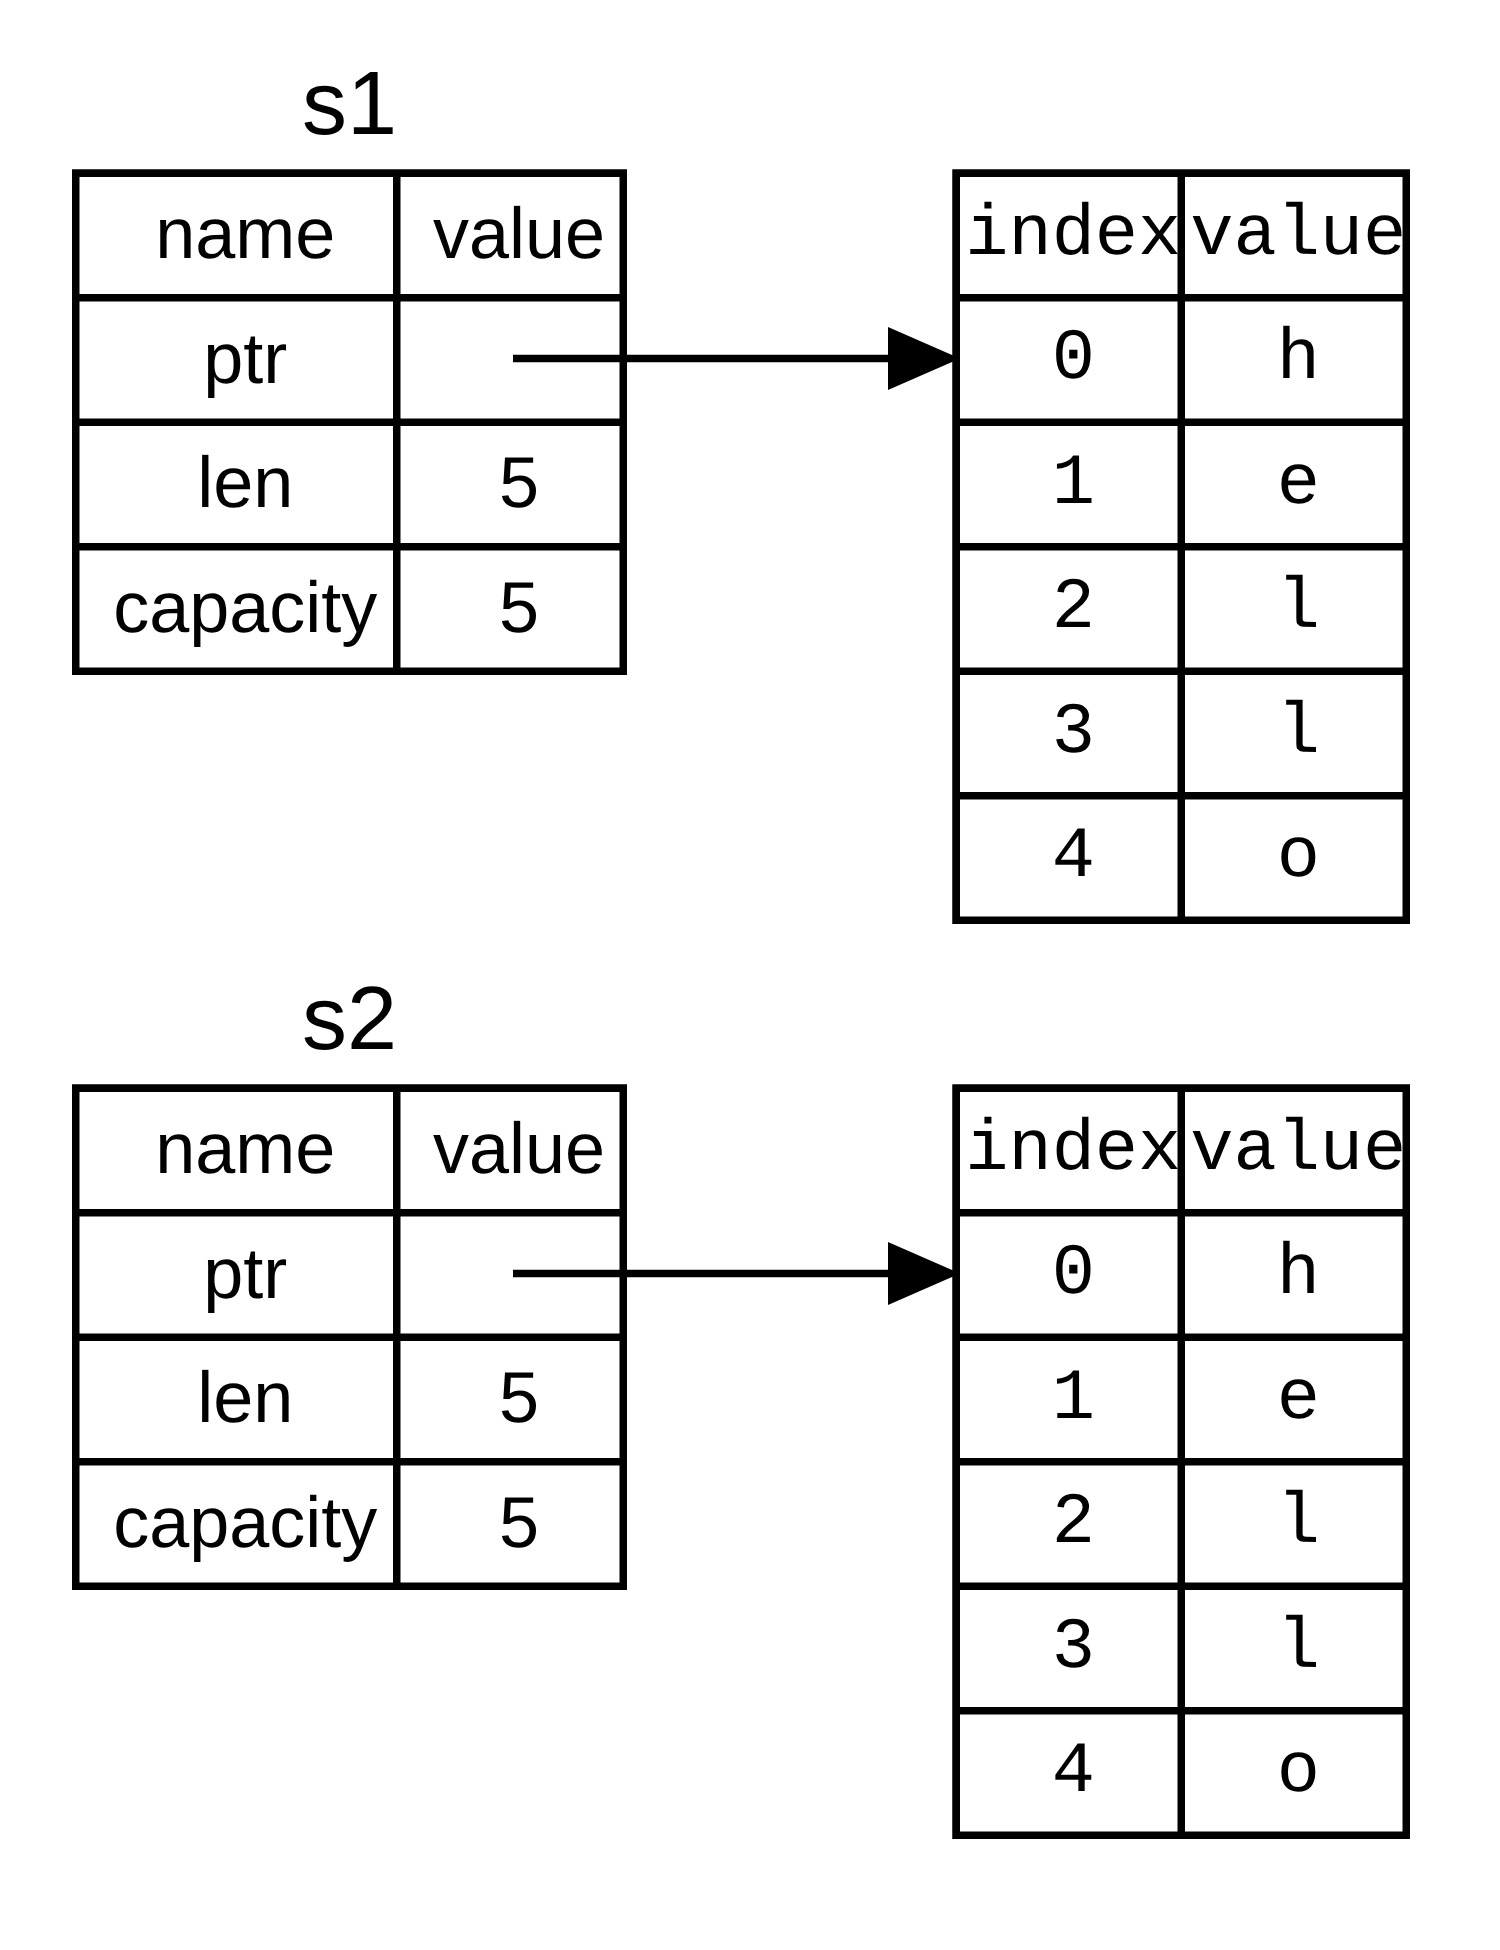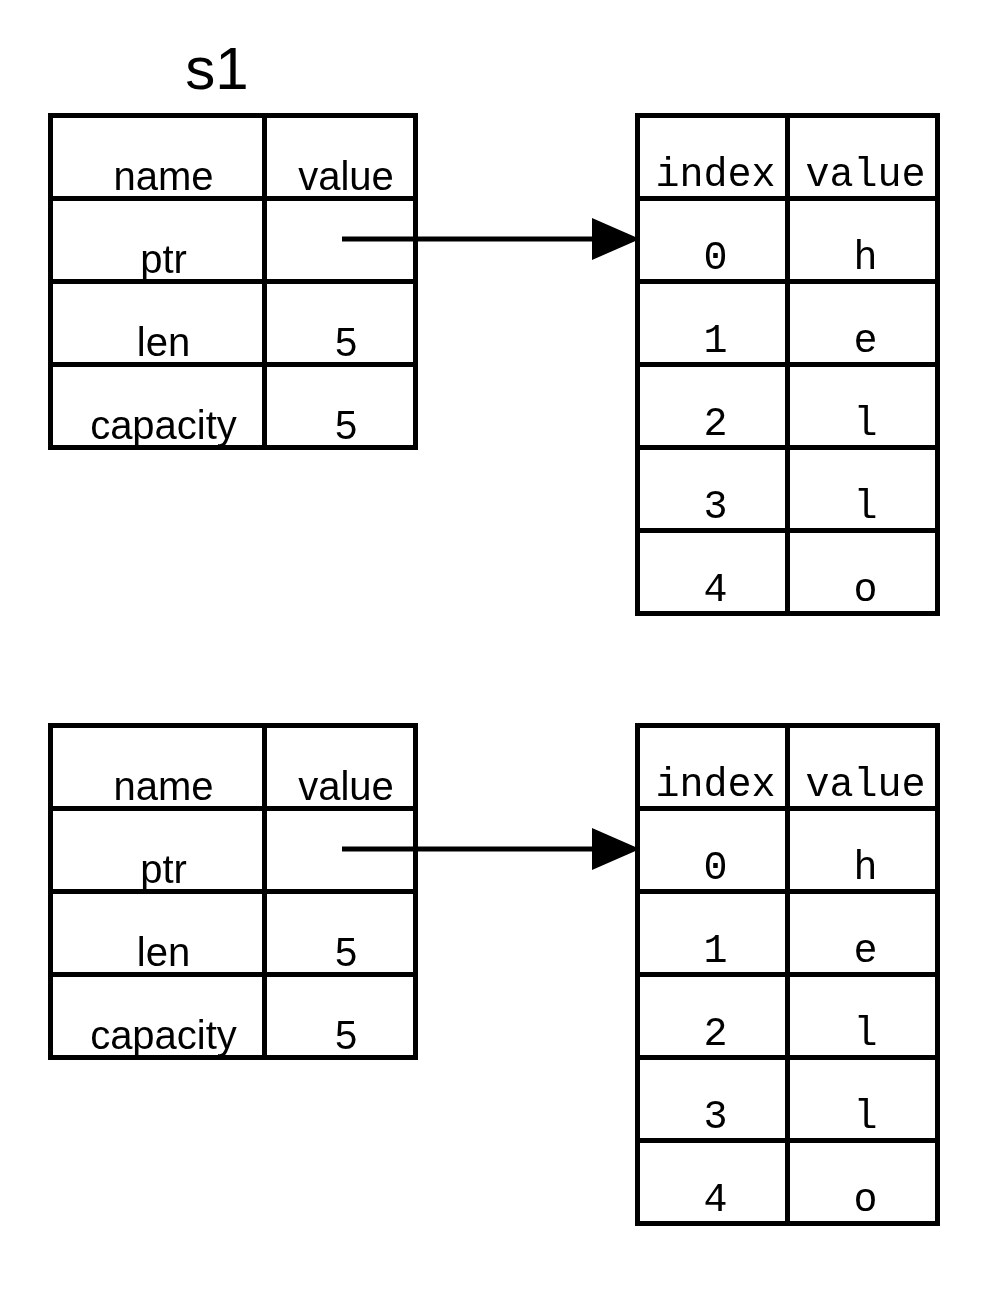--- a/index.html
+++ b/index.html
@@ -25,35 +25,35 @@
     display: grid;
     gap: 5px;
     background: #000000;
     border: 5px solid #000000;
   }
   .stack { grid-template-columns: 209px 146px; grid-auto-rows: 78px; }
   .heap  { grid-template-columns: 145px 145px; grid-auto-rows: 78px; }
   .cell {
     background: #ffffff;
     display: flex;
-    align-items: flex-end;
+    align-items: center;
     justify-content: center;
-    font-size: 40px;
+    font-size: 48px;
     line-height: 1;
   }
   .stack .cell { padding-left: 12px; }
   .heap  .cell { padding-left: 6px; font-family: Liberation Mono, monospace; }
   .cell .txt {
     position: relative;
     z-index: 2;
     white-space: nowrap;
   }
   .arrow { position: absolute; }
   
-  .title-s1 { left: 32px;  top: 38px;  }
+  .title-s1 { left: 48px;  top: 38px;  }
   .title-s2 { left: 48px;  top: 648px; }
   .stack-s1 { left: 48px;  top: 113px; }
   .stack-s2 { left: 48px;  top: 723px; }
   .heap-s1  { left: 635px; top: 113px; }
   .heap-s2  { left: 635px; top: 723px; }
   .arrow-s1 { left: 340px; top: 215px; }
   .arrow-s2 { left: 340px; top: 825px; }
 </style>
 </head>
 <body>
@@ -126,20 +126,21 @@
         <span class="txt">l</span>
       </div>
     <div class="cell">
         <span class="txt">4</span>
       </div>
     <div class="cell">
         <span class="txt">o</span>
       </div>
   </div>
 
+  <div class="title title-s2">s2</div>
 
   <div class="tbl stack stack-s2">
     <div class="cell">
         <span class="txt">name</span>
       </div>
     <div class="cell">
         <span class="txt">value</span>
       </div>
     <div class="cell">
         <span class="txt">ptr</span>

